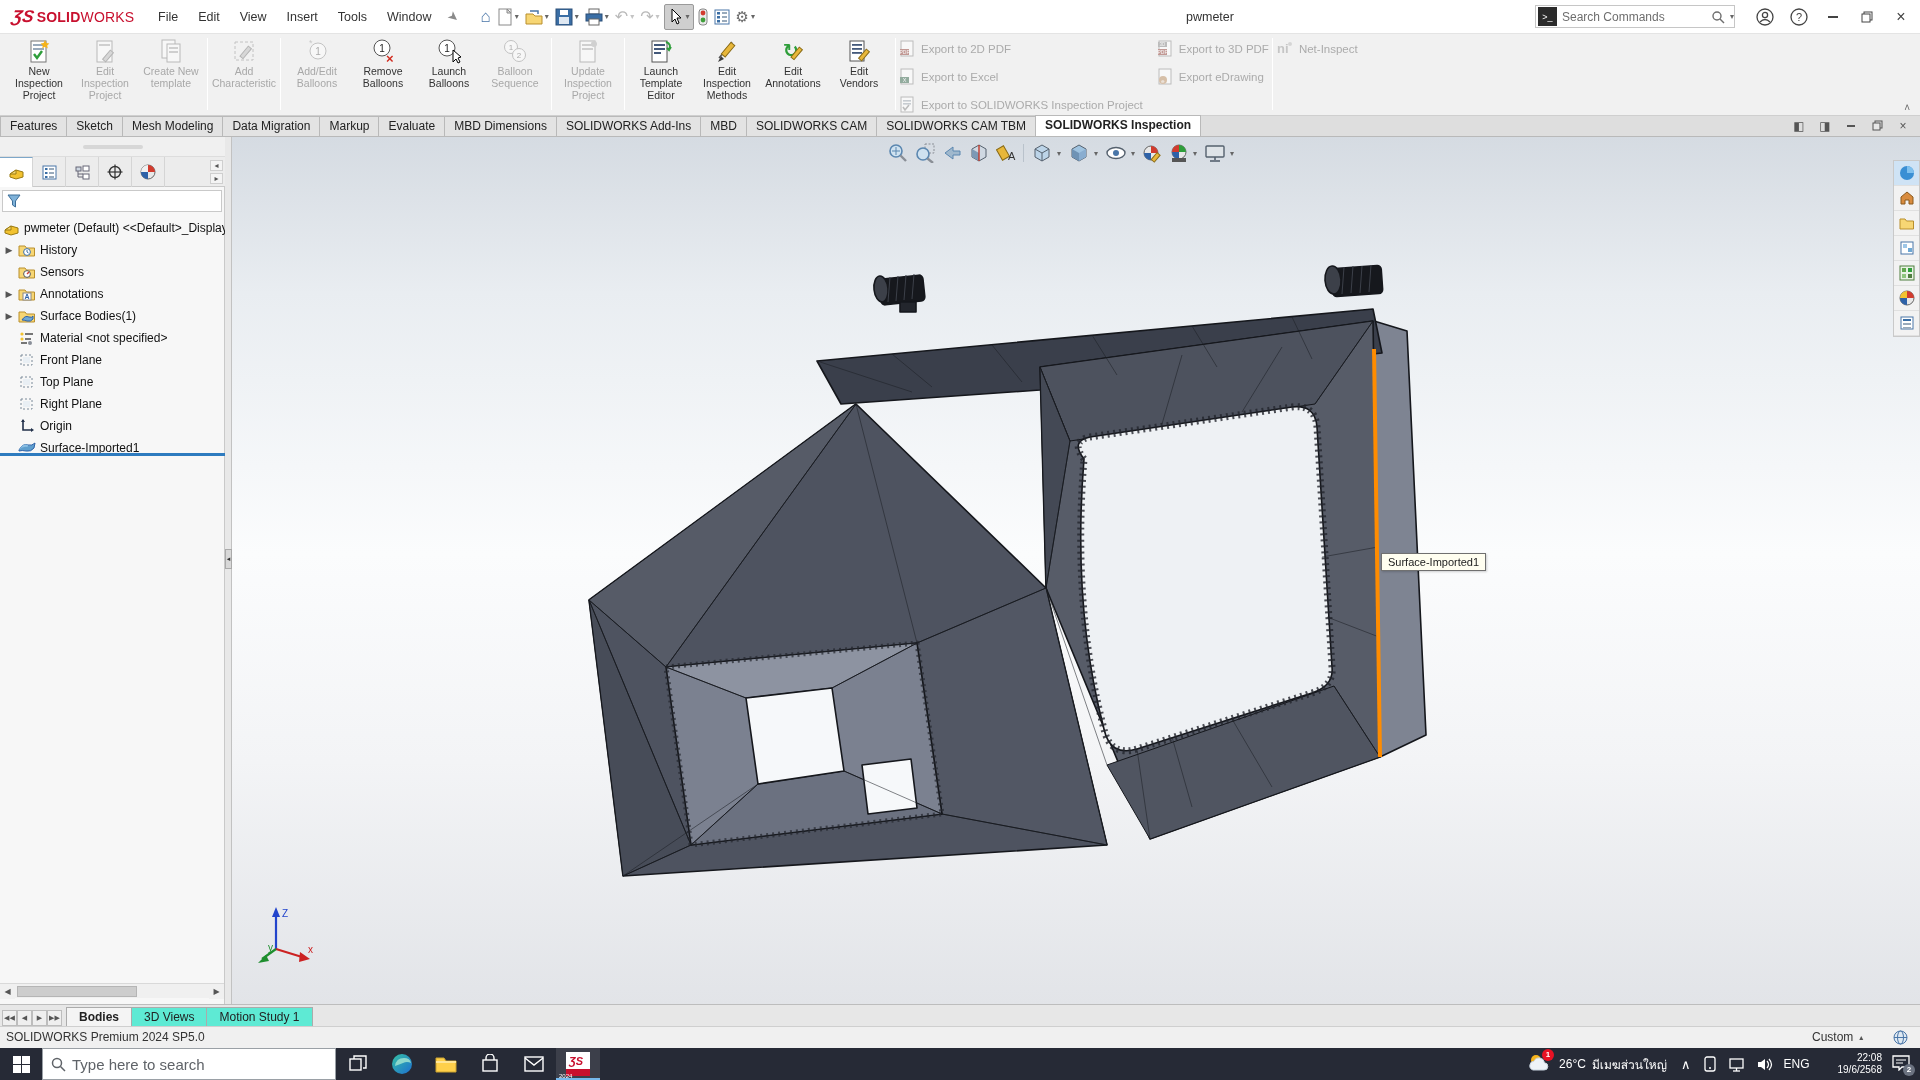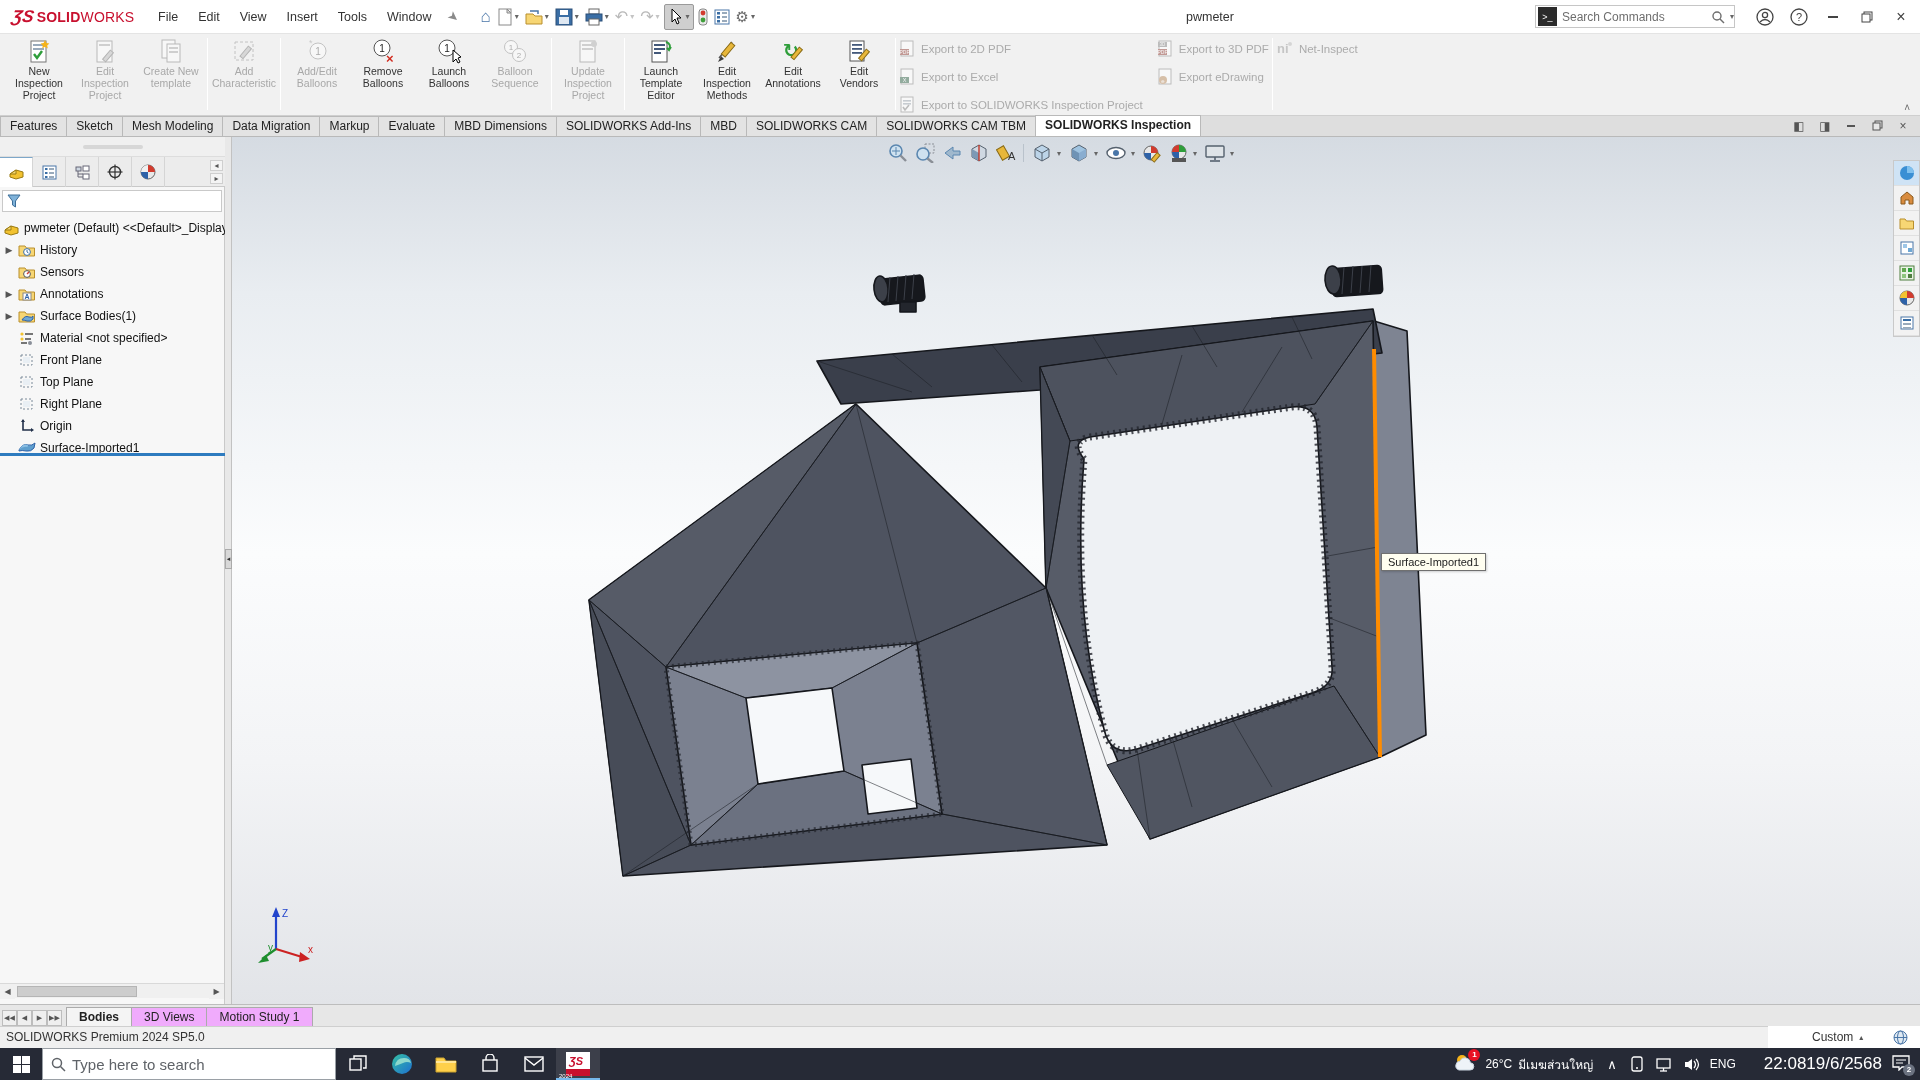--- a/index.html
+++ b/index.html
@@ -69,36 +69,36 @@
   .headsup{position:absolute;left:888px;top:143px;display:flex;align-items:center;gap:7px}
   .hu{display:flex;align-items:center;gap:2px}
   .tooltip{position:absolute;left:1381px;top:553px;padding:2px 6px;background:#fffef0;border:1px solid #707070;font-size:11px;color:#222;white-space:nowrap;box-shadow:1px 1px 2px rgba(0,0,0,.18)}
   .rightstrip{position:absolute;left:1893px;top:160px;width:27px;background:#f2f2f2;border:1px solid #c9c9c9;display:flex;flex-direction:column}
   .rs-cell{width:25px;height:25px;display:flex;align-items:center;justify-content:center;border-bottom:1px solid #e0e0e0}
   .rs-cell.active{background:#cfe3f5}
   
   .doctabs{position:absolute;left:0;top:1004px;width:1920px;height:22px;background:#e7e7e7;border-top:1px solid #bdbdbd;display:flex;align-items:flex-end}
   .nav-btns{display:flex;margin:0 4px 0 2px}
   .nav-btn{width:15px;height:16px;border:1px solid #bdbdbd;background:#efefef;color:#555;font-size:7px;display:flex;align-items:center;justify-content:center}
-  .dtab{height:19px;line-height:18px;padding:0 12px;font-size:12px;background:#f0abfc;border:1px solid #ababab;border-bottom:none;margin-right:-1px;color:#222}
+  .dtab{height:19px;line-height:18px;padding:0 12px;font-size:12px;background:#5eead4;border:1px solid #ababab;border-bottom:none;margin-right:-1px;color:#222}
   .dtab.active{background:#f4f4f4;font-weight:bold}
-  .statusbar{position:absolute;left:0;top:1026px;width:1768px;height:22px;background:#f0f0f0;border-top:1px solid #cfcfcf;font-size:12px;color:#333}
+  .statusbar{position:absolute;left:0;top:1026px;width:1920px;height:22px;background:#f0f0f0;border-top:1px solid #cfcfcf;font-size:12px;color:#333}
   .status-left{position:absolute;left:6px;top:3px}
   .status-custom{position:absolute;left:1812px;top:3px;display:flex;gap:6px;align-items:center}
   
   .taskbar{position:absolute;left:0;top:1048px;width:1920px;height:32px;background:#262a36;display:flex;align-items:center}
   .tb-start{width:42px;height:32px;display:flex;align-items:center;justify-content:center}
   .tb-search{width:294px;height:32px;background:#fff;display:flex;align-items:center;border:1px solid #9aa0a6}
   .tb-search .ph{color:#5f6368;font-size:15px;margin-left:6px}
   .tb-app{width:44px;height:32px;display:flex;align-items:center;justify-content:center;position:relative}
   .tb-app.active{background:rgba(255,255,255,.10);box-shadow:inset 0 -2px 0 #76b9ed}
   .tb-right{margin-left:auto;display:flex;align-items:center;color:#fff;height:32px}
   .tb-right .txt{font-size:12px;color:#fff}
   .badge{position:absolute;border-radius:50%;background:#e81224;color:#fff;font-size:8px;width:12px;height:12px;line-height:12px;text-align:center;font-weight:bold}
-  .clock{display:flex;flex-direction:row;align-items:flex-end;justify-content:center;font-size:17px;line-height:1.25;margin:0 10px 0 12px}
+  .clock{display:flex;flex-direction:column;align-items:flex-end;justify-content:center;font-size:10px;line-height:1.25;margin:0 10px 0 12px}
 </style>
 </head>
 <body>
 
 <div class="titlebar">
   <div class="logo">
     <span class="logo-mark">ƷS</span>
     <span class="logo-text"><b>SOLID</b>WORKS</span>
   </div>
   <div class="menus">

